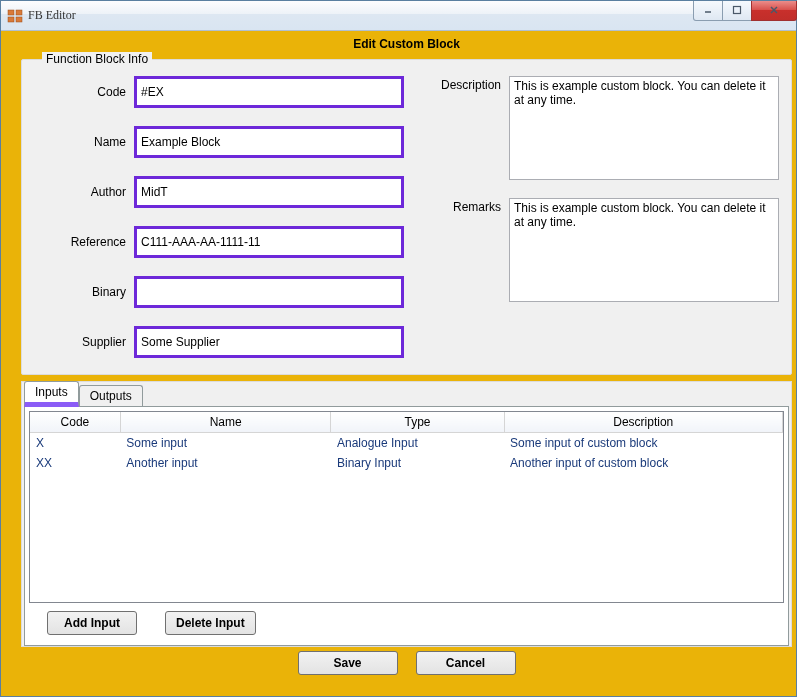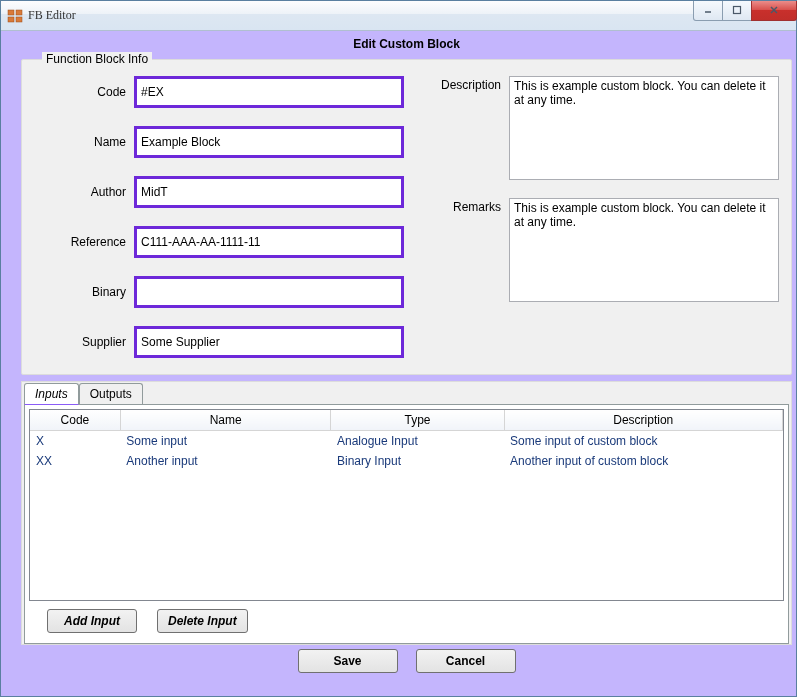--- a/index.html
+++ b/index.html
@@ -66,21 +66,21 @@
       border-color: #a03030;
       border-bottom-right-radius: 3px;
     }
     .win-btn svg { width: 10px; height: 10px; }
     .win-btn.close svg { stroke: #fff; }
     .win-btn svg line, .win-btn svg rect { stroke: #4a5868; }
     .client {
       position: absolute;
       top: 30px;
       left: 0; right: 0; bottom: 0;
-      background: #c4b5fd;
+      background: #eab308;
       padding: 6px 4px 14px 20px;
     }
     .page-title {
       text-align: center;
       font-weight: bold;
       font-size: 12px;
       margin-bottom: 8px;
       color: #000;
     }
     .fieldset {
@@ -166,24 +166,23 @@
       padding: 3px 10px 3px 10px;
       font-size: 12px;
       margin-right: 0px;
       border-top-left-radius: 3px;
       border-top-right-radius: 3px;
       cursor: default;
       position: relative;
     }
     .tab.active {
       background: #fff;
-      border-bottom: 1px solid #8b5cf6;
+      border-bottom: 5px solid #8b5cf6;
       margin-bottom: -1px;
       z-index: 3;
-      font-style: italic;
     }
     .tab.inactive {
       background: #f0f0f0;
       margin-top: 2px;
     }
     .tab-body {
       border: 1px solid #919b9c;
       background: #fff;
       margin: 0 2px 0 2px;
       position: relative;
@@ -211,23 +210,22 @@
       padding: 3px 6px;
       color: #000;
     }
     table.grid td {
       padding: 3px 6px;
       color: #1a3a7a;
       text-align: left;
     }
     .btn-row {
       display: flex;
-      gap: 20px;
+      gap: 28px;
       padding: 4px 0 0 22px;
-      font-style: italic;
     }
     .btn {
       min-width: 90px;
       height: 24px;
       border: 1px solid #707070;
       border-radius: 3px;
       background: linear-gradient(to bottom, #f2f2f2, #e3e3e3);
       font: inherit;
       padding: 2px 10px;
       cursor: default;

